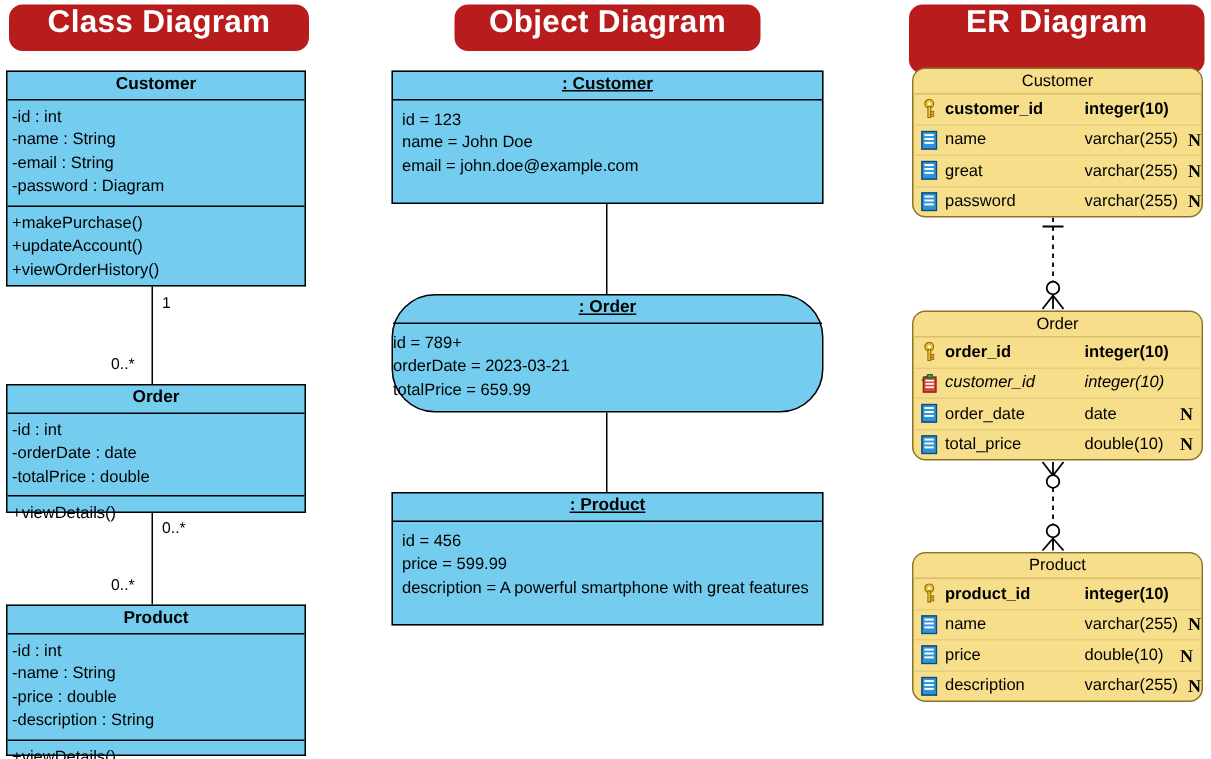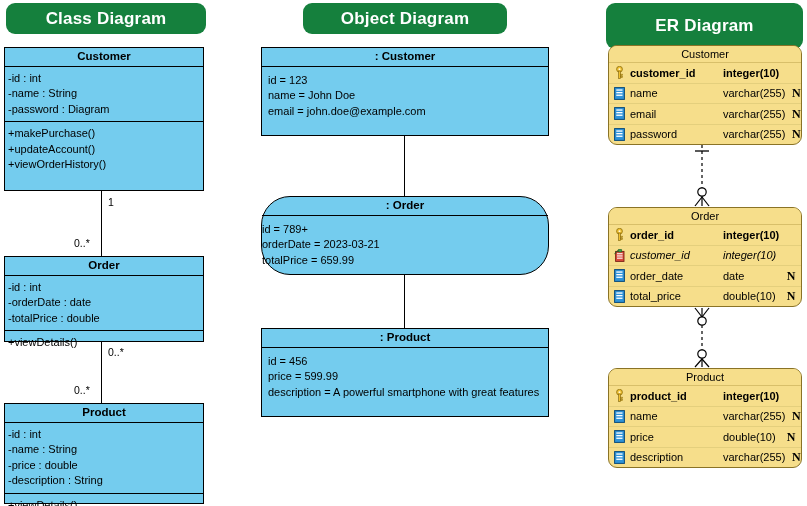--- a/index.html
+++ b/index.html
@@ -5,32 +5,32 @@
   html,body{margin:0;padding:0;background:#ffffff;}
   body{
     width:807px;height:506px;position:relative;overflow:hidden;
     font-family:"Liberation Sans","DejaVu Sans",sans-serif;
     color:#000000;
   }
   .abs{position:absolute;box-sizing:border-box;}
 
   
   .pill{
-    background:#15803d;color:#ffffff;border-radius:9px;
-    display:flex;align-items:center;justify-content:center;
-    font-size:17px;font-weight:bold;letter-spacing:.2px;
+    background:#b91c1c;color:#ffffff;border-radius:9px;
+    display:flex;justify-content:center;
+    font-size:21px;font-weight:bold;letter-spacing:.2px;
   }
 
   
   .umlbox{border:1.4px solid #000;background:#74CCEE;}
   .uml-title{
     text-align:center;font-weight:bold;font-size:11.5px;
     padding:2px 0 3px;border-bottom:1.4px solid #000;line-height:1.1;
   }
-  .uml-title.obj{}
+  .uml-title.obj{text-decoration:underline;}
   .uml-sec{padding:4px 3px 4px 3px;}
   .uml-sec + .uml-sec{border-top:1.4px solid #000;}
   .uml-line{font-size:11px;line-height:15.5px;white-space:nowrap;}
 
   
   .vline{background:#000;width:1.4px;}
   .mult{font-size:10.5px;line-height:11px;white-space:nowrap;}
 
   
   .erbox{
@@ -73,20 +73,21 @@
 </div>
 <div class="abs pill" style="left:606px;top:3px;width:197px;height:46px;">
   <span>ER Diagram</span>
 </div>
 
 <div class="abs umlbox" style="left:4px;top:47px;width:200px;height:144px;">
   <div class="uml-title">Customer</div>
   <div class="uml-sec">
     <div class="uml-line">-id : int</div>
     <div class="uml-line">-name : String</div>
+    <div class="uml-line">-email : String</div>
     <div class="uml-line">-password : Diagram</div>
   </div>
   <div class="uml-sec">
     <div class="uml-line">+makePurchase()</div>
     <div class="uml-line">+updateAccount()</div>
     <div class="uml-line">+viewOrderHistory()</div>
   </div>
 </div>
 
 <div class="abs vline" style="left:101px;top:191px;height:65px;"></div>
@@ -187,21 +188,21 @@
 
   <div class="er-row">
     <span class="er-ico">
       <svg class="ico-col" width="11" height="13" viewBox="0 0 11 13">
         <rect x="0.6" y="0.6" width="9.8" height="11.8" fill="#2F93D8" stroke="#0b4a78" stroke-width="1"></rect>
         <rect x="2.3" y="2.4" width="6.2" height="1.3" fill="#ffffff"></rect>
         <rect x="2.3" y="5" width="6.2" height="1.3" fill="#ffffff"></rect>
         <rect x="2.3" y="7.6" width="6.2" height="1.3" fill="#ffffff"></rect>
       </svg>
     </span>
-    <span class="er-name">email</span>
+    <span class="er-name">great</span>
     <span class="er-type">varchar(255)</span>
     <span class="er-null">N</span>
   </div>
 
   <div class="er-row">
     <span class="er-ico">
       <svg class="ico-col" width="11" height="13" viewBox="0 0 11 13">
         <rect x="0.6" y="0.6" width="9.8" height="11.8" fill="#2F93D8" stroke="#0b4a78" stroke-width="1"></rect>
         <rect x="2.3" y="2.4" width="6.2" height="1.3" fill="#ffffff"></rect>
         <rect x="2.3" y="5" width="6.2" height="1.3" fill="#ffffff"></rect>

